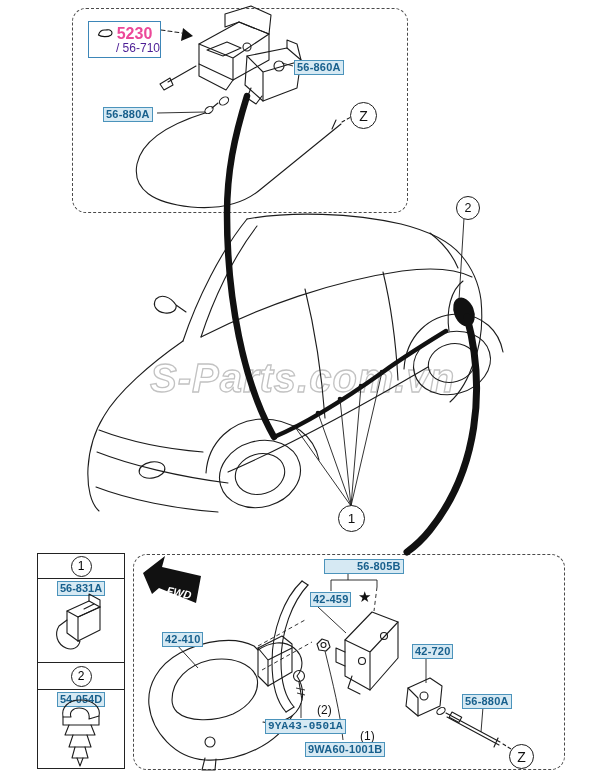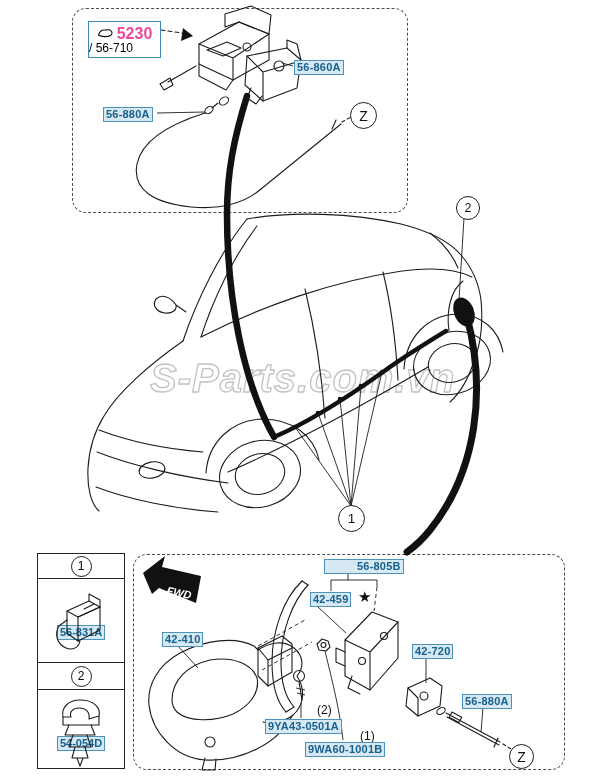--- a/index.html
+++ b/index.html
@@ -15,27 +15,27 @@
   .qty{position:absolute;font:12px "Liberation Sans",sans-serif;color:#111;z-index:6;white-space:nowrap;}
   .star{position:absolute;font:15px "DejaVu Sans",sans-serif;color:#111;z-index:6;line-height:15px;}
   #watermark{position:absolute;left:150px;top:356px;width:330px;z-index:1;
              font:bold italic 40px "Liberation Sans",sans-serif;letter-spacing:1px;
              color:rgba(255,255,255,.08);-webkit-text-stroke:1.3px #c2c2c2;}
   #art{position:absolute;left:0;top:0;z-index:3;}
   #refbox{position:absolute;left:88px;top:21px;width:71px;height:35px;border:1.5px solid #3d86b8;
           background:#fff;z-index:6;display:flex;flex-direction:column;justify-content:center;}
   #refbox .r1{display:flex;align-items:center;justify-content:center;gap:3px;
               font:bold 16px "Liberation Sans",sans-serif;color:#ec4899;line-height:17px;}
-  #refbox .r2{font:12px "Liberation Sans",sans-serif;color:#000000;text-align:left;line-height:13px;}
+  #refbox .r2{font:12px "Liberation Sans",sans-serif;color:#4c1d95;text-align:right;line-height:13px;}
   #legend{position:absolute;left:37px;top:553px;width:86px;height:214px;border:1.6px solid #222;
           background:#fff;z-index:4;}
   .lg-head{position:absolute;left:0;right:0;display:flex;align-items:center;justify-content:center;}
   .lg-circle{width:19px;height:19px;border:1.3px solid #1c1c1c;border-radius:50%;background:#fff;
              display:flex;align-items:center;justify-content:center;font:12px "Liberation Sans",sans-serif;}
-  .lg-code{position:absolute;left:0;right:0;display:flex;justify-content:center;margin-top:44px;}
+  .lg-code{position:absolute;left:0;right:0;display:flex;justify-content:center;}
   .lg-code span{font:bold 11px "Liberation Sans",sans-serif;color:#175f8c;background:#d6e9f3;
                 border:1px solid #4b93bb;padding:0 2px;line-height:13px;}
   svg .ln{fill:none;stroke:#1c1c1c;stroke-width:1.1;stroke-linecap:round;stroke-linejoin:round;}
   svg .thick{fill:none;stroke:#111;stroke-linecap:round;}
   svg .thin{fill:none;stroke:#1c1c1c;stroke-width:.9;}
 </style>
 </head>
 <body>
 
 <div id="stage">
@@ -204,21 +204,21 @@
 
   <span class="plabel" style="left:294px;top:60px;">56-860A</span>
   <span class="plabel" style="left:103px;top:107px;">56-880A</span>
   <span class="plabel" style="left:324px;top:559px;padding-left:32px;">56-805B</span>
   <span class="plabel" style="left:310px;top:592px;">42-459</span>
   <span class="star" style="left:358px;top:590px;">★</span>
   <span class="plabel" style="left:162px;top:632px;">42-410</span>
   <span class="plabel" style="left:412px;top:644px;">42-720</span>
   <span class="plabel" style="left:462px;top:694px;">56-880A</span>
   <span class="qty" style="left:317px;top:703px;">(2)</span>
-  <span class="plabel" style="left:265px;top:719px;">9YA43-0501A</span>
+  <span class="plabel" style="left:265px;top:719px;font-family:Liberation Mono, monospace;">9YA43-0501A</span>
   <span class="qty" style="left:360px;top:729px;">(1)</span>
   <span class="plabel" style="left:305px;top:742px;">9WA60-1001B</span>
 
   <div class="callout" style="left:350px;top:102px;width:25px;height:25px;font-size:14px;">Z</div>
   <div class="callout" style="left:456px;top:196px;width:22px;height:22px;font-size:12.5px;">2</div>
   <div class="callout" style="left:338px;top:505px;width:25px;height:25px;font-size:13.5px;">1</div>
   <div class="callout" style="left:509px;top:744px;width:23px;height:23px;font-size:14px;">Z</div>
 
   <div id="legend">
     <div class="lg-head" style="top:0;height:24px;border-bottom:1.5px solid #222;">

